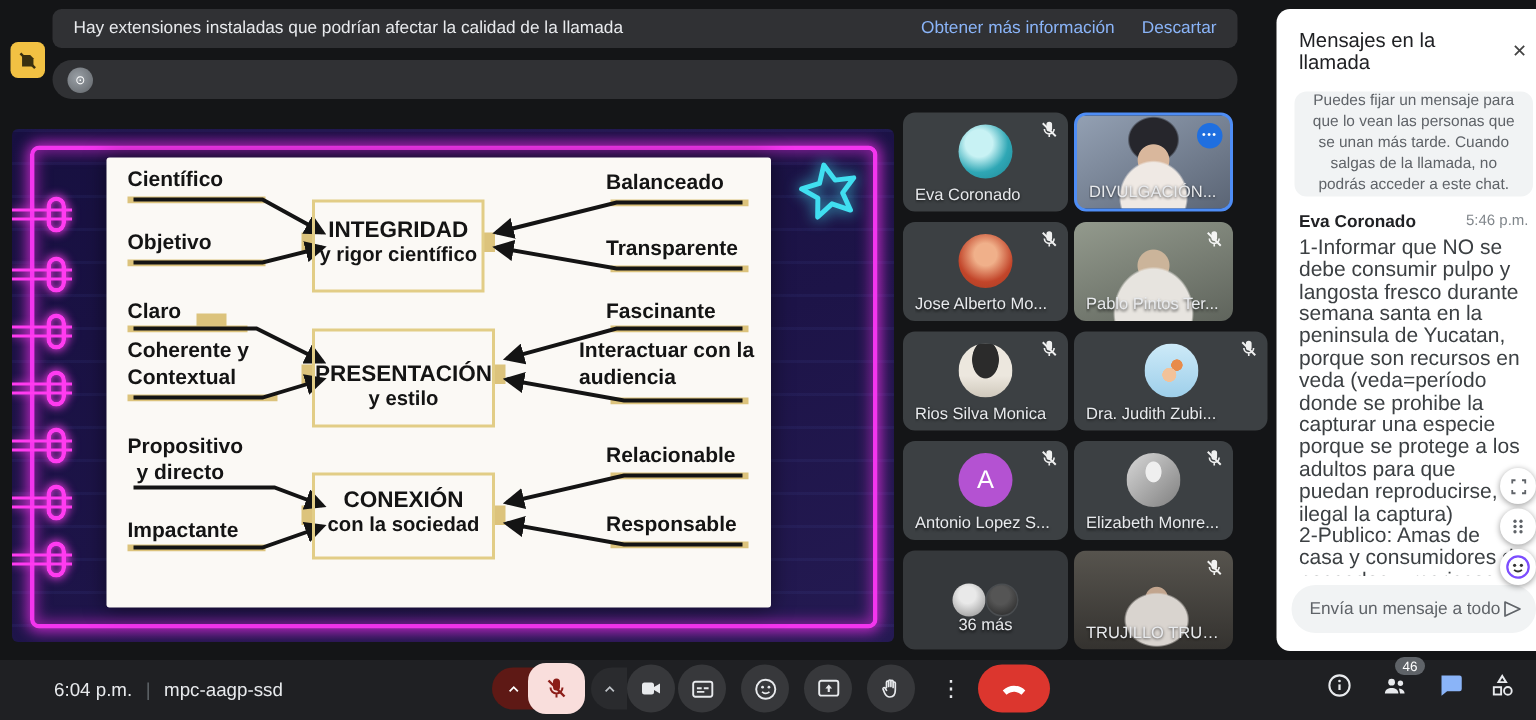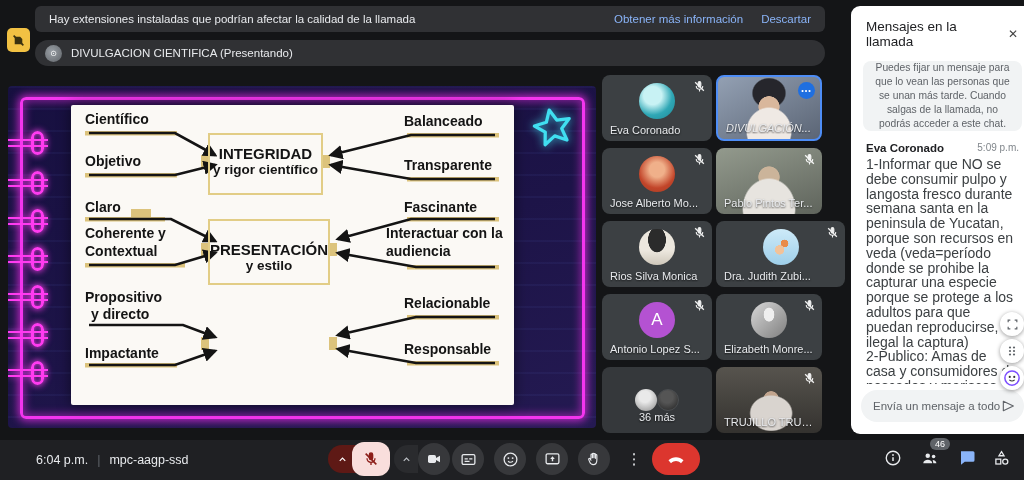--- a/index.html
+++ b/index.html
@@ -78,21 +78,21 @@
   .t-judith .av { background:radial-gradient(circle at 46% 58%, #f2c299 0 16%, transparent 17%),
                   radial-gradient(circle at 60% 40%, #e88b4a 0 12%, transparent 13%),
                   linear-gradient(#cdeaf8, #9ecfea); }
   .t-antonio .av { background:#b452d2; display:flex; align-items:center; justify-content:center;
                    color:#fff; font-size:17px; }
   .t-eliz .av { background:radial-gradient(ellipse at 50% 35%, #efefef 0 20%, transparent 22%),
                 linear-gradient(135deg,#d8d8d8,#7f7f7f); }
   .t-video1 { background:radial-gradient(ellipse at 50% 88%, #efe9e4 0 30%, transparent 32%),
       radial-gradient(circle at 50% 48%, #d9b79c 0 17%, transparent 18%),
       radial-gradient(ellipse at 50% 26%, #26262c 0 22%, transparent 24%),
-      linear-gradient(150deg,#93a0b3,#5b6575); border:2.5px solid #4e8df6;font-style:italic; }
+      linear-gradient(150deg,#93a0b3,#5b6575); border:2.5px solid #4e8df6; }
   .t-video2 { background:radial-gradient(ellipse at 50% 92%, #e7e4df 0 34%, transparent 36%),
       radial-gradient(circle at 50% 44%, #cbb49a 0 16%, transparent 17%),
       linear-gradient(160deg,#939a8d,#5f645c); }
   .t-video3 { background:radial-gradient(ellipse at 52% 70%, #d9d4cf 0 26%, transparent 28%),
       radial-gradient(circle at 52% 48%, #c2a58e 0 11%, transparent 12%),
       linear-gradient(#57544e,#34322f); }
   .t-video3 .nm { text-transform:uppercase; }
   .t-more { background:#35383b; }
   .t-more .duo { position:absolute; left:50%; top:22px; transform:translateX(-50%); width:44px; height:22px; }
   .t-more .duo i { position:absolute; width:22px; height:22px; border-radius:50%; }
@@ -166,21 +166,20 @@
   <div class="banner">
     <span>Hay extensiones instaladas que podrían afectar la calidad de la llamada</span>
     <span class="links">
       <span class="lnk">Obtener más información</span>
       <span class="lnk">Descartar</span>
     </span>
   </div>
 
   <div class="present-pill">
     <span class="pav">⊙</span>
-    <span>DIVULGACION CIENTIFICA (Presentando)</span>
   </div>
 
   <div class="stage">
     <div class="neon-rect"></div>
 
     <div class="ringline" style="top:53px"></div>
       <div class="ring" style="top:45px"></div>
     <div class="ringline" style="top:93px"></div>
       <div class="ring" style="top:85px"></div>
     <div class="ringline" style="top:131px"></div>
@@ -259,20 +258,24 @@
       <div class="sbox" style="left:137px;top:114px;width:122px;height:66px">
         <div class="t1" style="margin-top:20px">PRESENTACIÓN</div>
         <div class="t2">y estilo</div>
       </div>
 
       <span class="slbl" style="left:14px;top:184px">Propositivo</span>
       <span class="slbl" style="left:20px;top:201px">y directo</span>
       <span class="slbl" style="left:14px;top:240px">Impactante</span>
       <span class="slbl" style="left:333px;top:190px">Relacionable</span>
       <span class="slbl" style="left:333px;top:236px">Responsable</span>
+      <div class="sbox" style="left:137px;top:210px;width:122px;height:58px">
+        <div class="t1" style="margin-top:8px">CONEXIÓN</div>
+        <div class="t2">con la sociedad</div>
+      </div>
     </div>
   </div>
 
   <div class="tile t-eva" style="left:602px;top:75px">
     <div class="av"></div>
     <svg class="mic" width="13" height="13" viewBox="0 0 24 24">
         <g stroke="#fff" stroke-width="2" fill="none">
           <rect x="9.5" y="3" width="5" height="10" rx="2.5" fill="#fff"></rect>
           <path d="M6 11a6 6 0 0 0 12 0M12 17v4"></path>
           <path d="M4 4l16 16" stroke-width="2.4"></path>
@@ -381,21 +384,21 @@
   <div class="chat">
     <div class="chat-head">
       <span class="chat-title">Mensajes en la llamada</span>
       <span class="chat-close">✕</span>
     </div>
     <div class="chat-notice">Puedes fijar un mensaje para que lo vean las personas que se unan más tarde. Cuando salgas de la llamada, no podrás acceder a este chat.</div>
     <div class="chat-scroll">
       <div class="msg">
         <div class="msg-head">
           <span class="msg-author">Eva Coronado</span>
-          <span class="msg-time">5:09 p.m.</span>
+          <span class="msg-time">5:46 p.m.</span>
         </div>
         <div class="msg-body">1-Informar que NO se debe consumir pulpo y langosta fresco durante semana santa en la peninsula de Yucatan, porque son recursos en veda (veda=período donde se prohibe la capturar una especie porque se protege a los adultos para que puedan reproducirse, es ilegal la captura)
 2-Publico: Amas de casa y consumidores de pescados y mariscos
 3- Reel de Facebook</div>
       </div>
 
     </div>
     <div class="chat-inputrow">
       <input class="chat-input" placeholder="Envía un mensaje a todos" style="">
       <span class="send-btn">

